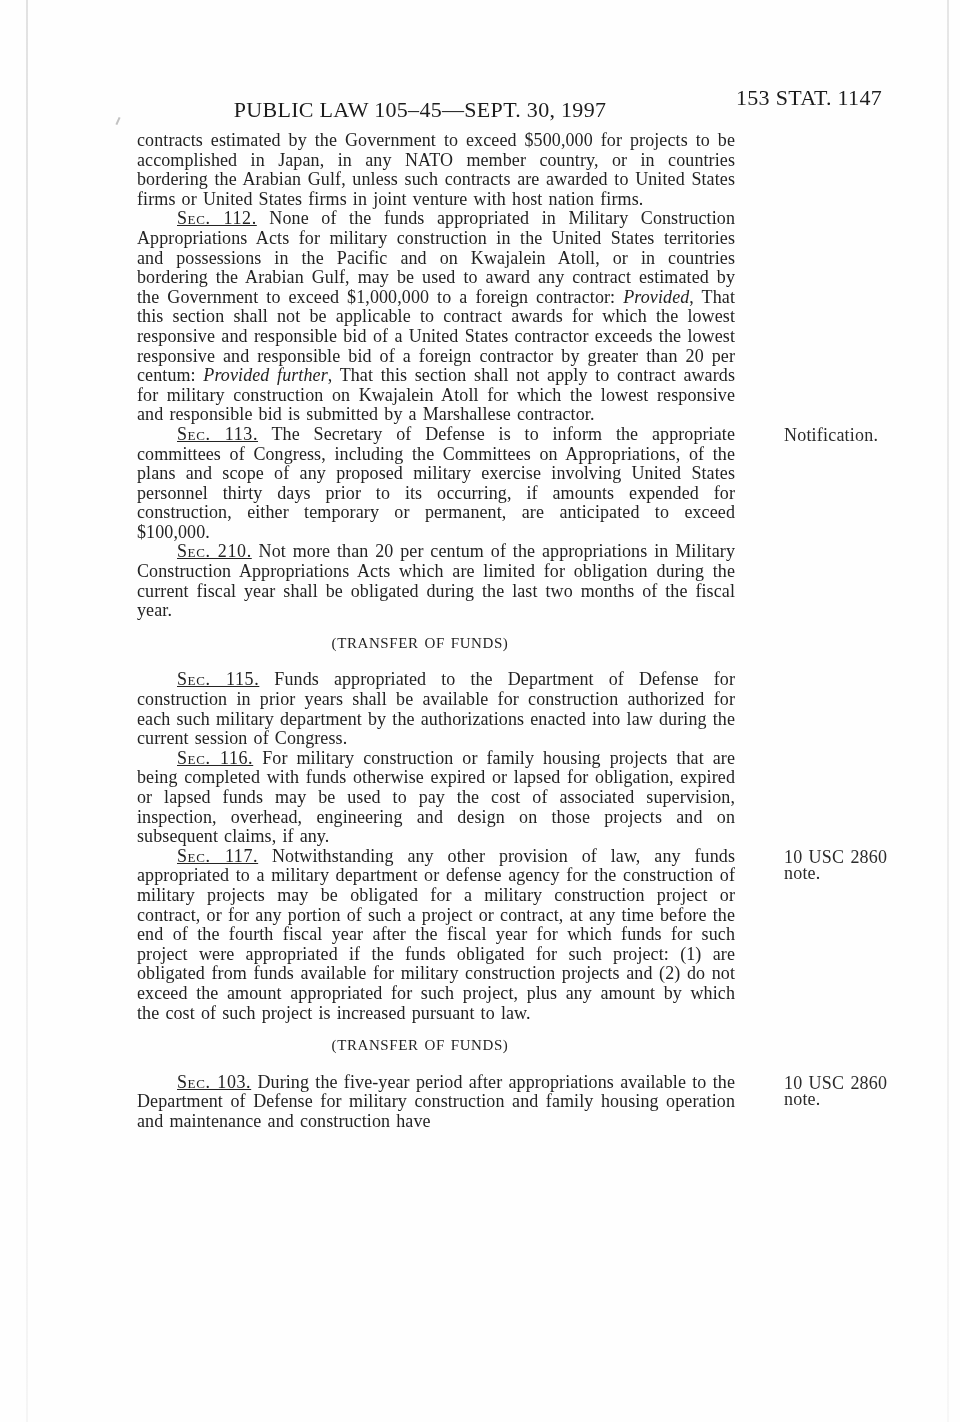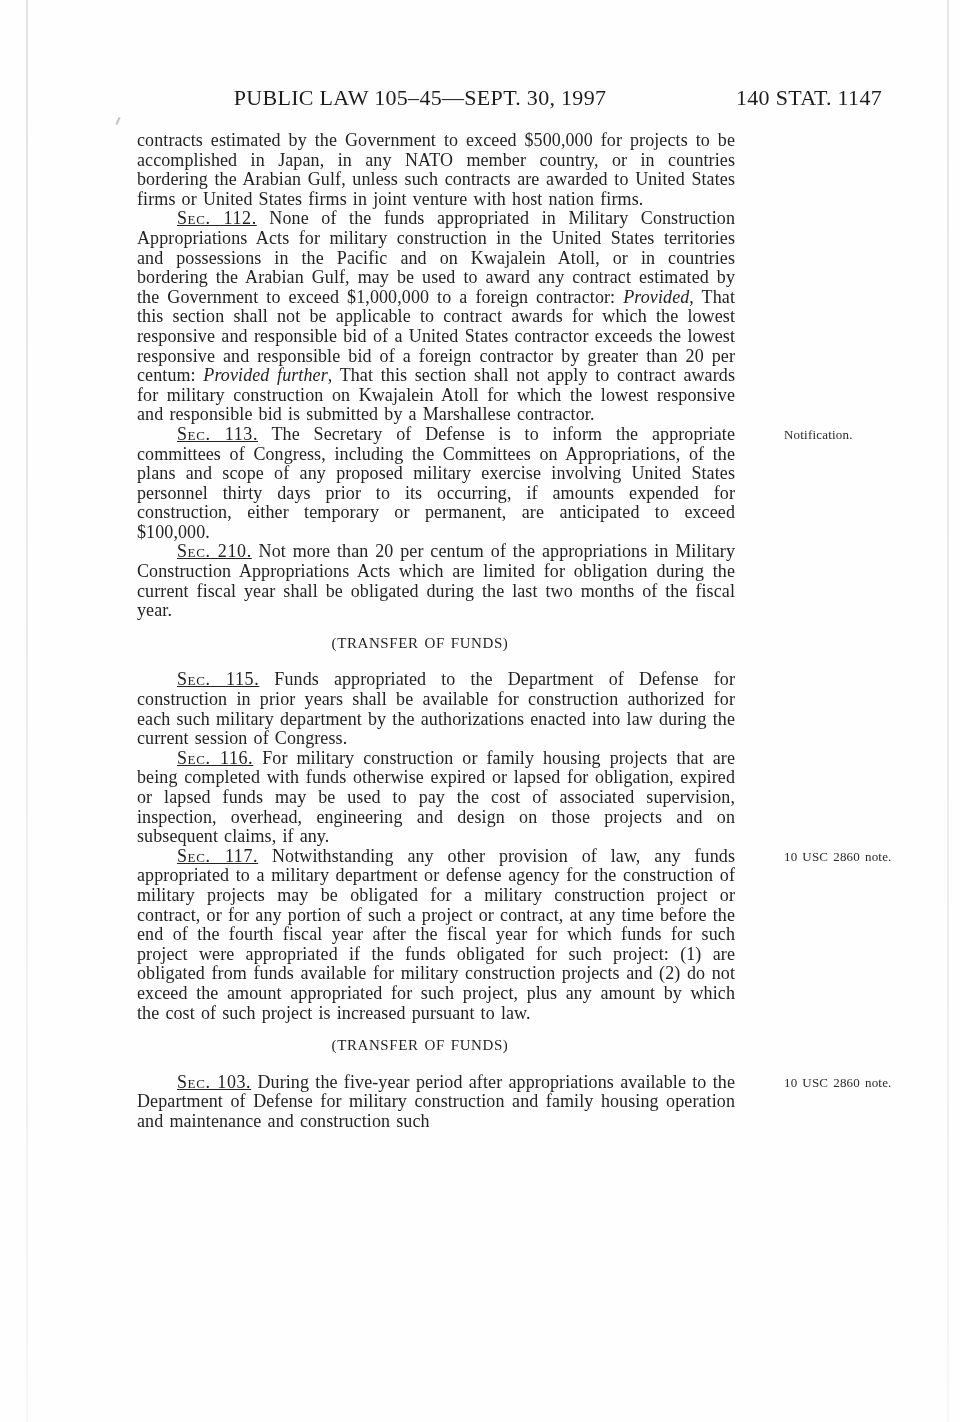--- a/index.html
+++ b/index.html
@@ -25,55 +25,55 @@
     position: absolute; left: 117px; top: 117px;
     width: 2px; height: 8px; background: #8f8f8f;
     transform: rotate(24deg); opacity: 0.55;
   }
   .running-head {
     position: absolute; left: 105px; top: 85px;
     width: 777px; height: 28px;
     font-size: 22px; letter-spacing: 0.3px; color: #1c1c1c;
   }
   .law-title {
-    position: absolute; left: 0; top: 0; width: 630px;
+    position: absolute; left: 0; top: 12px; width: 630px;
     text-align: center;
   }
   .stat-number { position: absolute; right: 0; top: 0; }
   .body-column {
     position: absolute; left: 105px; top: 131px; width: 630px;
     font-size: 18px; line-height: 19.6px;
     word-spacing: 1.5px; letter-spacing: 0.1px;
   }
   .para-wrap { position: relative; margin-left: 32px; }
   .para { text-align: justify; }
   .para.indent { text-indent: 40px; }
   .smallcaps { font-variant: small-caps; letter-spacing: 0.6px; text-decoration: underline; }
   .italic { font-style: italic; }
   .center-heading {
     text-align: center; font-size: 15px; letter-spacing: 0.6px;
     margin: 13px 0 17px 0; color: #242424;
   }
   .margin-note {
     position: absolute; left: 647px; top: 2px; width: 128px;
-    font-size: 13px; line-height: 16px; letter-spacing: 0.2px;
+    font-size: 18px; line-height: 16px; letter-spacing: 0.2px;
     text-align: left; color: #2a2a2a; text-indent: 0;
   }
 </style>
 </head>
 <body>
 
 <div class="page">
   <div class="edge edge-left"></div>
   <div class="edge edge-right"></div>
   <div class="scan-tick"></div>
 
   <header class="running-head">
     <span class="law-title">PUBLIC LAW 105–45—SEPT. 30, 1997</span>
-    <span class="stat-number">140 STAT. 1147</span>
+    <span class="stat-number">153 STAT. 1147</span>
   </header>
 
   <main class="body-column" id="statute-body">
       <div class="para-wrap">
         <p class="para"><span class="normal">contracts estimated by the Government to exceed $500,000 for projects to be accomplished in Japan, in any NATO member country, or in countries bordering the Arabian Gulf, unless such contracts are awarded to United States firms or United States firms in joint venture with host nation firms.</span></p>
       </div>
       <div class="para-wrap">
         <p class="para indent"><span class="smallcaps">Sec. 112.</span><span class="normal"> None of the funds appropriated in Military Construction Appropriations Acts for military construction in the United States territories and possessions in the Pacific and on Kwajalein Atoll, or in countries bordering the Arabian Gulf, may be used to award any contract estimated by the Government to exceed $1,000,000 to a foreign contractor: </span><span class="italic">Provided</span><span class="normal">, That this section shall not be applicable to contract awards for which the lowest responsive and responsible bid of a United States contractor exceeds the lowest responsive and responsible bid of a foreign contractor by greater than 20 per centum: </span><span class="italic">Provided further</span><span class="normal">, That this section shall not apply to contract awards for military construction on Kwajalein Atoll for which the lowest responsive and responsible bid is submitted by a Marshallese contractor.</span></p>
       </div>
       <div class="para-wrap">
@@ -89,17 +89,17 @@
       </div>
       <div class="para-wrap">
         <p class="para indent"><span class="smallcaps">Sec. 116.</span><span class="normal"> For military construction or family housing projects that are being completed with funds otherwise expired or lapsed for obligation, expired or lapsed funds may be used to pay the cost of associated supervision, inspection, overhead, engineering and design on those projects and on subsequent claims, if any.</span></p>
       </div>
       <div class="para-wrap">
         <p class="para indent"><span class="smallcaps">Sec. 117.</span><span class="normal"> Notwithstanding any other provision of law, any funds appropriated to a military department or defense agency for the construction of military projects may be obligated for a military construction project or contract, or for any portion of such a project or contract, at any time before the end of the fourth fiscal year after the fiscal year for which funds for such project were appropriated if the funds obligated for such project: (1) are obligated from funds available for military construction projects and (2) do not exceed the amount appropriated for such project, plus any amount by which the cost of such project is increased pursuant to law.</span></p>
         <span class="margin-note">10 USC 2860 note.</span>
       </div>
       <div class="center-heading">(TRANSFER OF FUNDS)</div>
       <div class="para-wrap">
-        <p class="para indent"><span class="smallcaps">Sec. 103.</span><span class="normal"> During the five-year period after appropriations available to the Department of Defense for military construction and family housing operation and maintenance and construction such</span></p>
+        <p class="para indent"><span class="smallcaps">Sec. 103.</span><span class="normal"> During the five-year period after appropriations available to the Department of Defense for military construction and family housing operation and maintenance and construction have</span></p>
         <span class="margin-note">10 USC 2860 note.</span>
       </div>
     </main>
 </div>
 
 </body></html>

